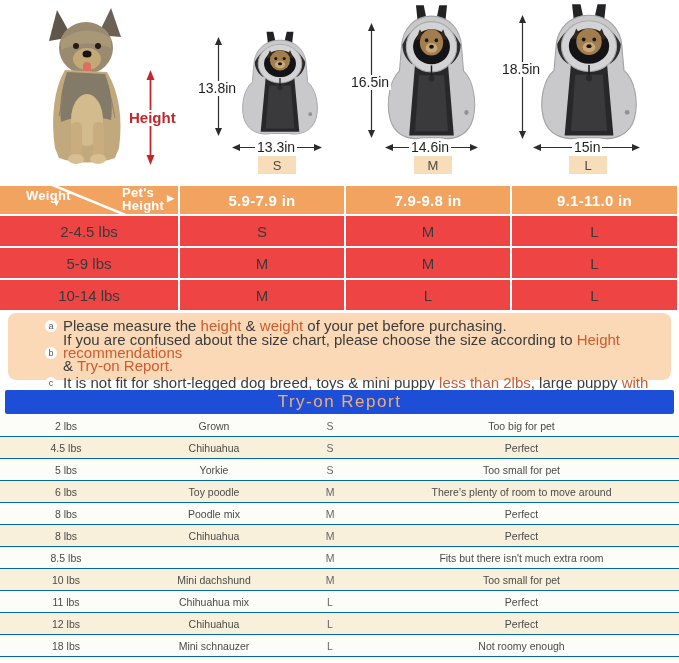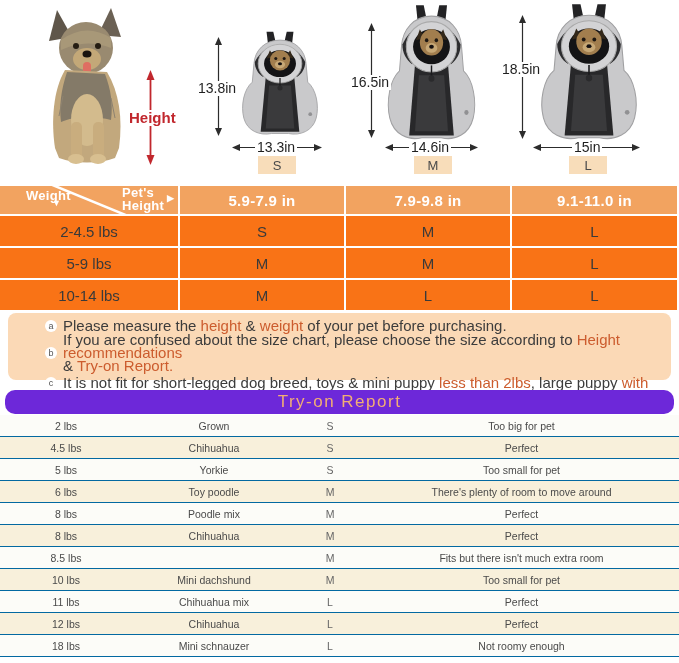--- a/index.html
+++ b/index.html
@@ -14,43 +14,43 @@
   .height-label{position:absolute;background:#fff;padding:0 2px;font-size:15px;font-weight:bold;
                 color:#C1272D;line-height:16px;}
   .size-badge{position:absolute;width:38px;height:18px;background:#F8DDBA;color:#4a4a4a;
               font-size:13px;display:flex;align-items:center;justify-content:center;}
 
   
   .size-table{position:absolute;top:186px;left:0;width:679px;display:grid;
               grid-template-columns:178px 164px 164px 165px;gap:2px;background:#fff;}
   .st-head{height:28px;background:#F2A360;color:#fff;font-weight:bold;font-size:15px;
            display:flex;align-items:center;justify-content:center;letter-spacing:.3px;}
-  .st-cell{height:30px;background:#f97316;font-size:15px;color:#3a3a3a;
+  .st-cell{height:30px;background:#ef4444;font-size:15px;color:#3a3a3a;
            display:flex;align-items:center;justify-content:center;}
   .corner{position:relative;justify-content:flex-start;}
   .corner .w-lab{position:absolute;left:26px;top:2px;font-size:13px;}
   .corner .tri-down{position:absolute;left:52px;top:12px;font-size:9px;}
   .corner .ph-lab{position:absolute;left:122px;top:1px;font-size:13px;line-height:12.5px;}
   .corner .tri-right{position:absolute;left:167px;top:7px;font-size:9px;}
   .corner svg{position:absolute;left:0;top:0;}
 
   
   .notes{position:absolute;top:313px;left:8px;width:663px;height:67px;background:#FBD9B6;
          border-radius:8px;padding:6px 10px 0 37px;box-sizing:border-box;}
   .note-row{display:flex;align-items:flex-start;margin-bottom:1px;}
   .note-row.center{align-items:center;}
   .note-row.gap{margin-top:4px;}
   .note-badge{flex:none;width:12px;height:12px;border-radius:50%;background:#fff;color:#555;
               font-size:9px;line-height:12px;text-align:center;margin-right:6px;margin-top:1px;}
   .note-text{font-size:15px;line-height:13px;color:#3c3c3c;}
   .hl{color:#CC5C2E;}
 
   
-  .tryon-header{position:absolute;top:390px;left:5px;width:669px;height:24px;background:#6d28d9;
-                border-radius:10px;display:flex;align-items:center;justify-content:center;}
+  .tryon-header{position:absolute;top:390px;left:5px;width:669px;height:24px;background:#1d4ed8;
+                border-radius:2px;display:flex;align-items:center;justify-content:center;}
   .tryon-title{font-size:17px;letter-spacing:1.5px;color:#F2AE74;}
   .tryon-table{position:absolute;top:415px;left:0;width:679px;}
   .t-row{display:grid;grid-template-columns:132px 164px 68px 1fr;height:21px;align-items:center;
          border-bottom:1px solid #0369a1;background:#FCFCF8;}
   .t-row.alt{background:#F8F0DB;}
   .t-cell{font-size:10.5px;color:#4a4a4a;text-align:center;}
   .t-size{color:#666;}
 </style>
 </head>
 <body>

